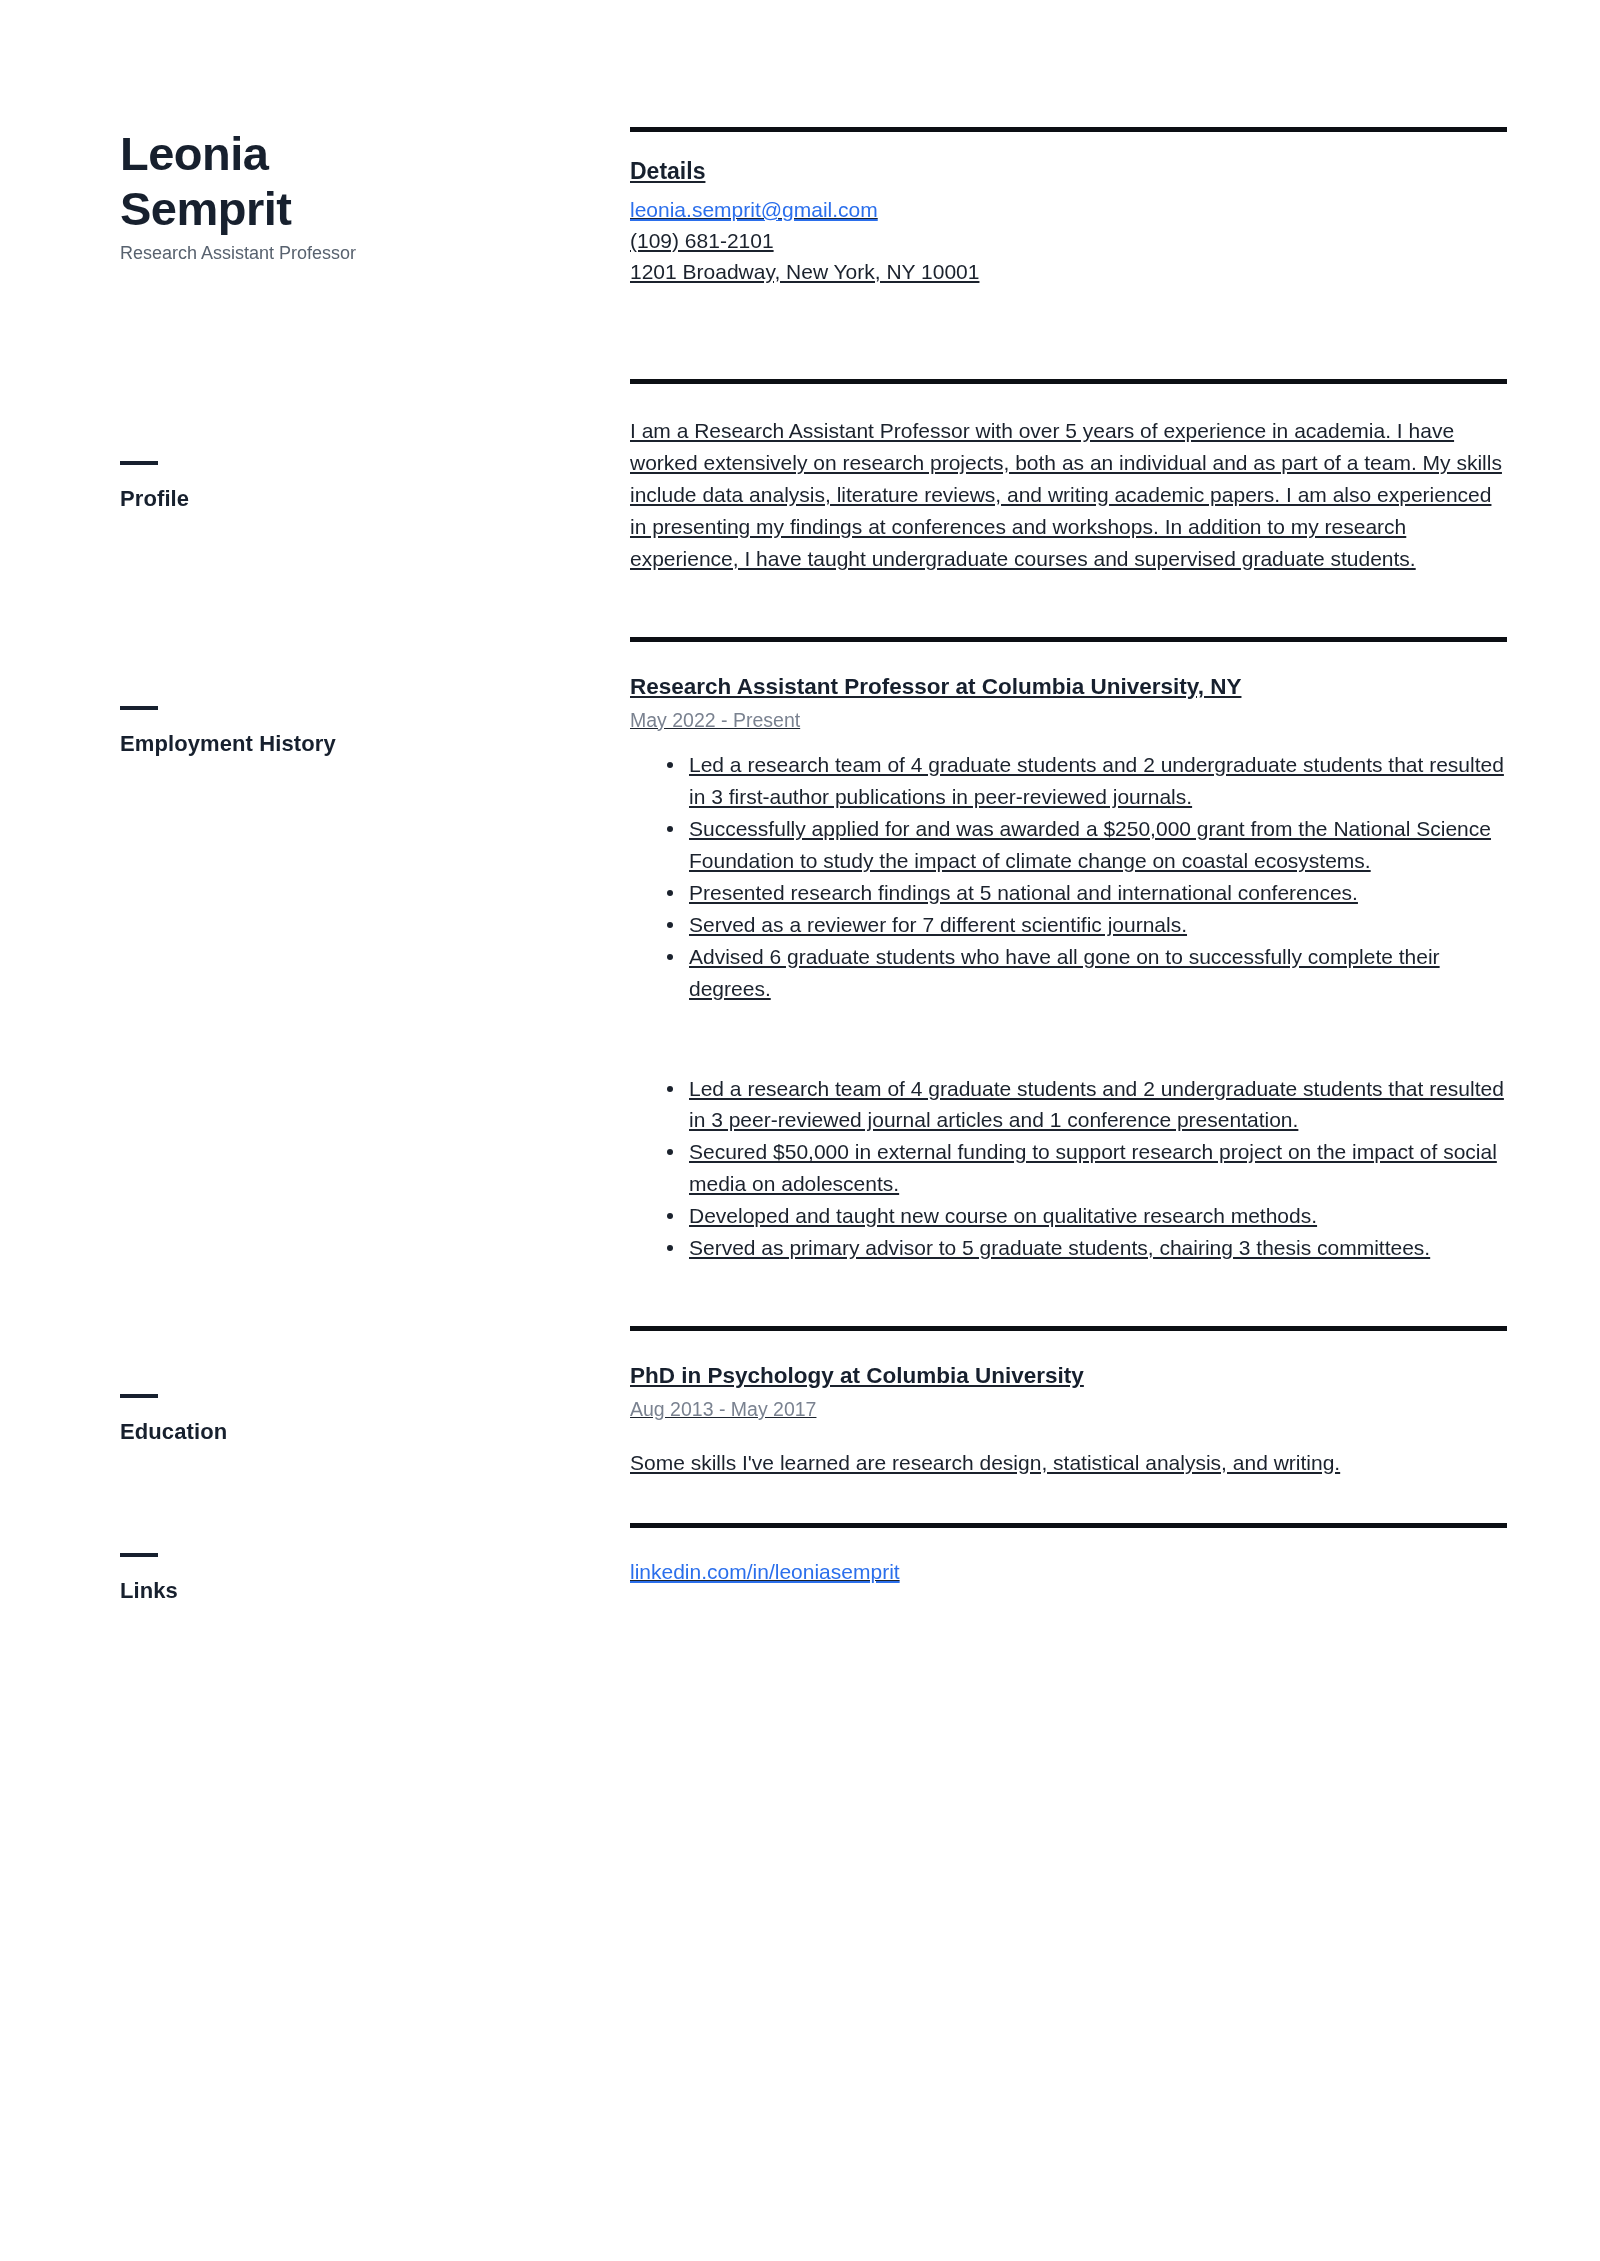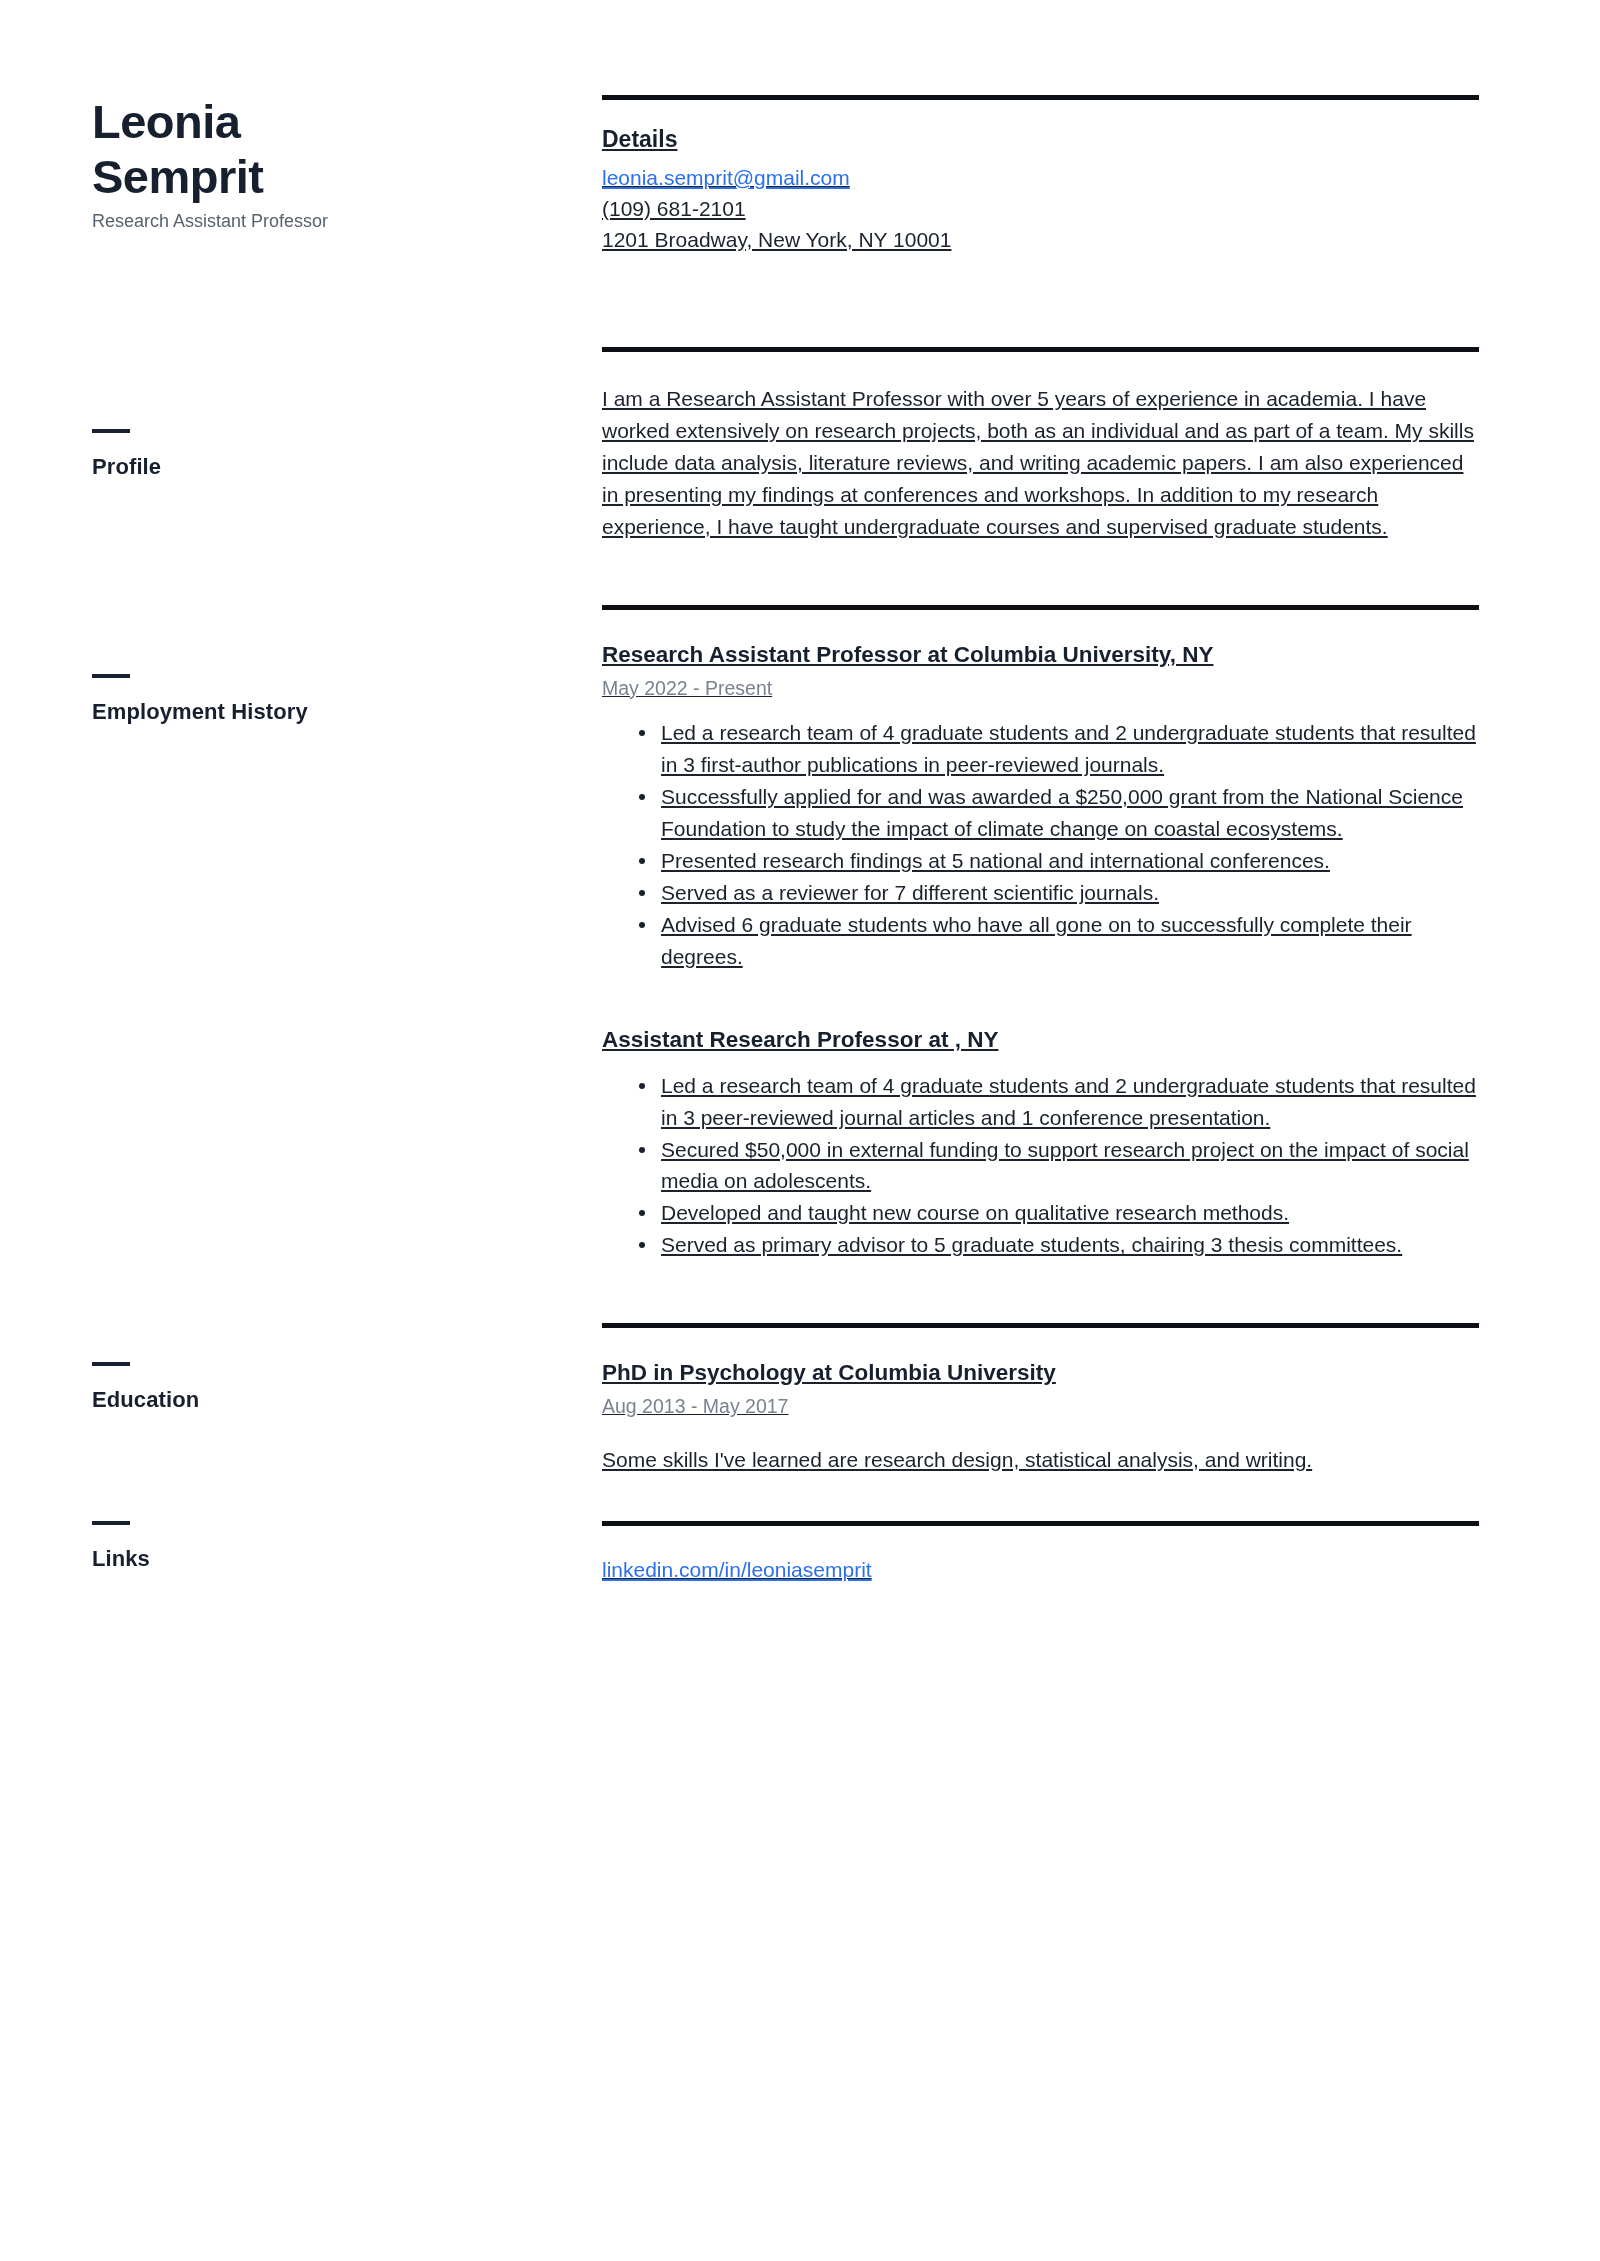--- a/index.html
+++ b/index.html
@@ -21,21 +21,22 @@
     height: 2261px;
     background: #ffffff;
     box-sizing: border-box;
     padding: 0;
   }
 
   .resume-grid {
     display: grid;
     grid-template-columns: 510px 880px;
     column-gap: 0;
-    padding: 95px 0 0 92px;
+    padding: 95px 0 0 120px;
+    margin-top: 32px;
   }
 
   
   .left-col { padding-right: 40px; }
 
   .cand-name {
     font-size: 47px;
     font-weight: 700;
     line-height: 1.16;
     letter-spacing: -0.5px;
@@ -232,21 +233,20 @@
             <li>Successfully applied for and was awarded a $250,000 grant from the National Science Foundation to study the impact of climate change on coastal ecosystems.</li>
             <li>Presented research findings at 5 national and international conferences.</li>
             <li>Served as a reviewer for 7 different scientific journals.</li>
             <li>Advised 6 graduate students who have all gone on to successfully complete their degrees.</li>
           </ul>
         </div>
 
         <div class="gap-job"></div>
 
         <div class="job">
-          <div class="job-title">Assistant Research Professor at , NY</div>
           <ul class="bullets">
             <li>Led a research team of 4 graduate students and 2 undergraduate students that resulted in 3 peer-reviewed journal articles and 1 conference presentation.</li>
             <li>Secured $50,000 in external funding to support research project on the impact of social media on adolescents.</li>
             <li>Developed and taught new course on qualitative research methods.</li>
             <li>Served as primary advisor to 5 graduate students, chairing 3 thesis committees.</li>
           </ul>
         </div>
       </div>
 
       <div class="gap-lg"></div>

